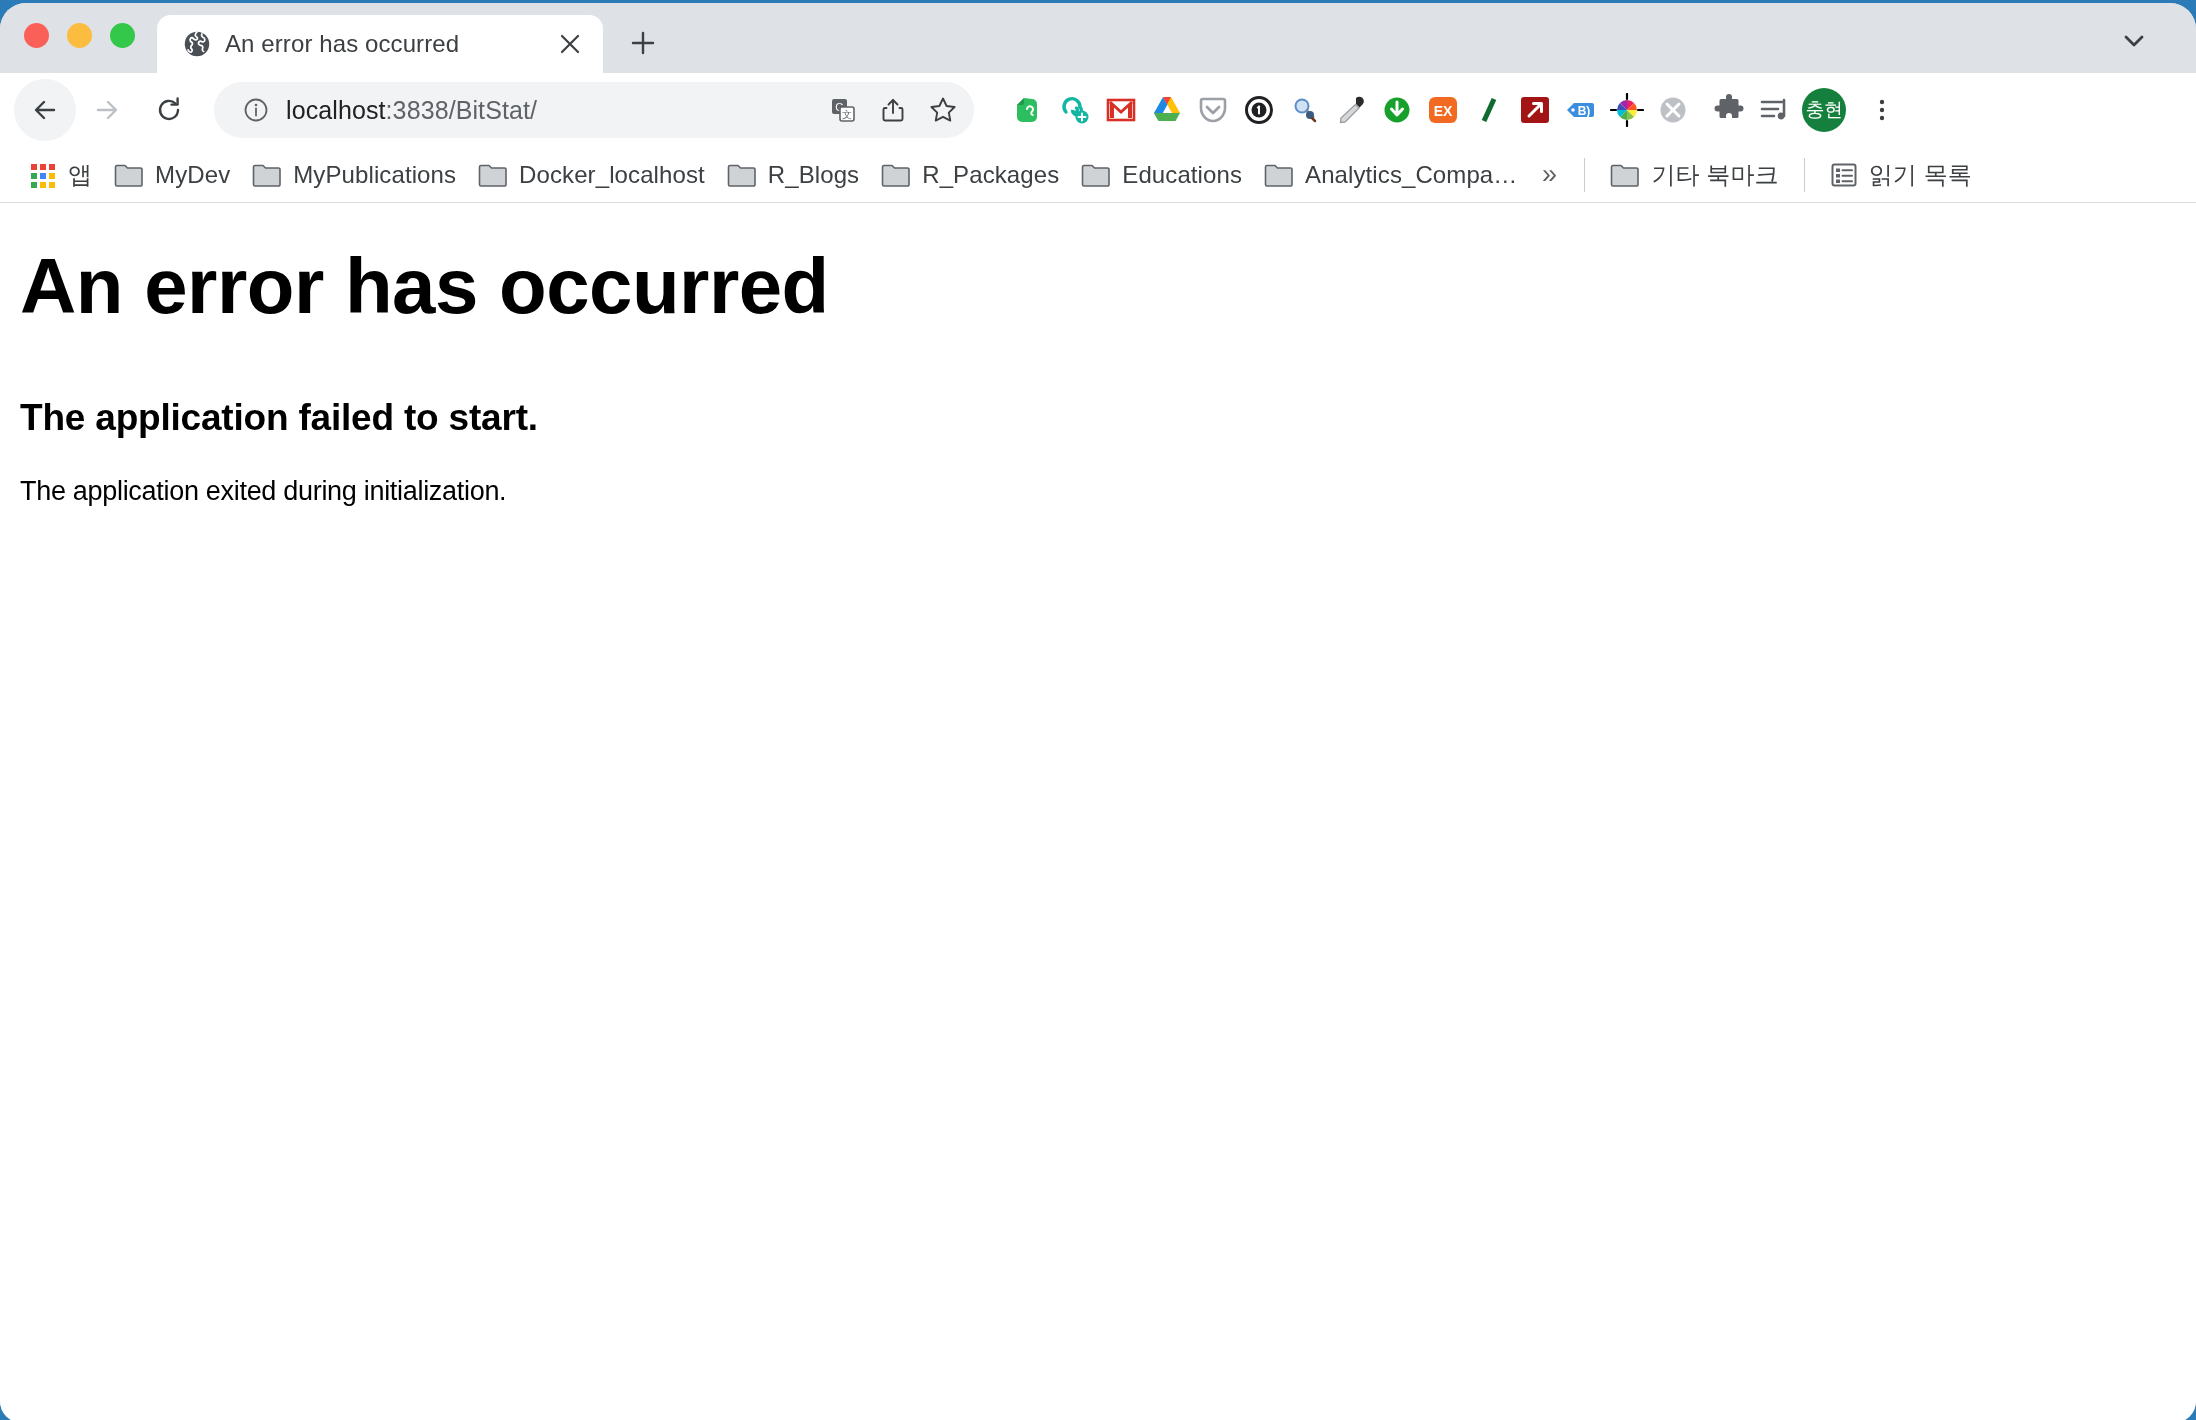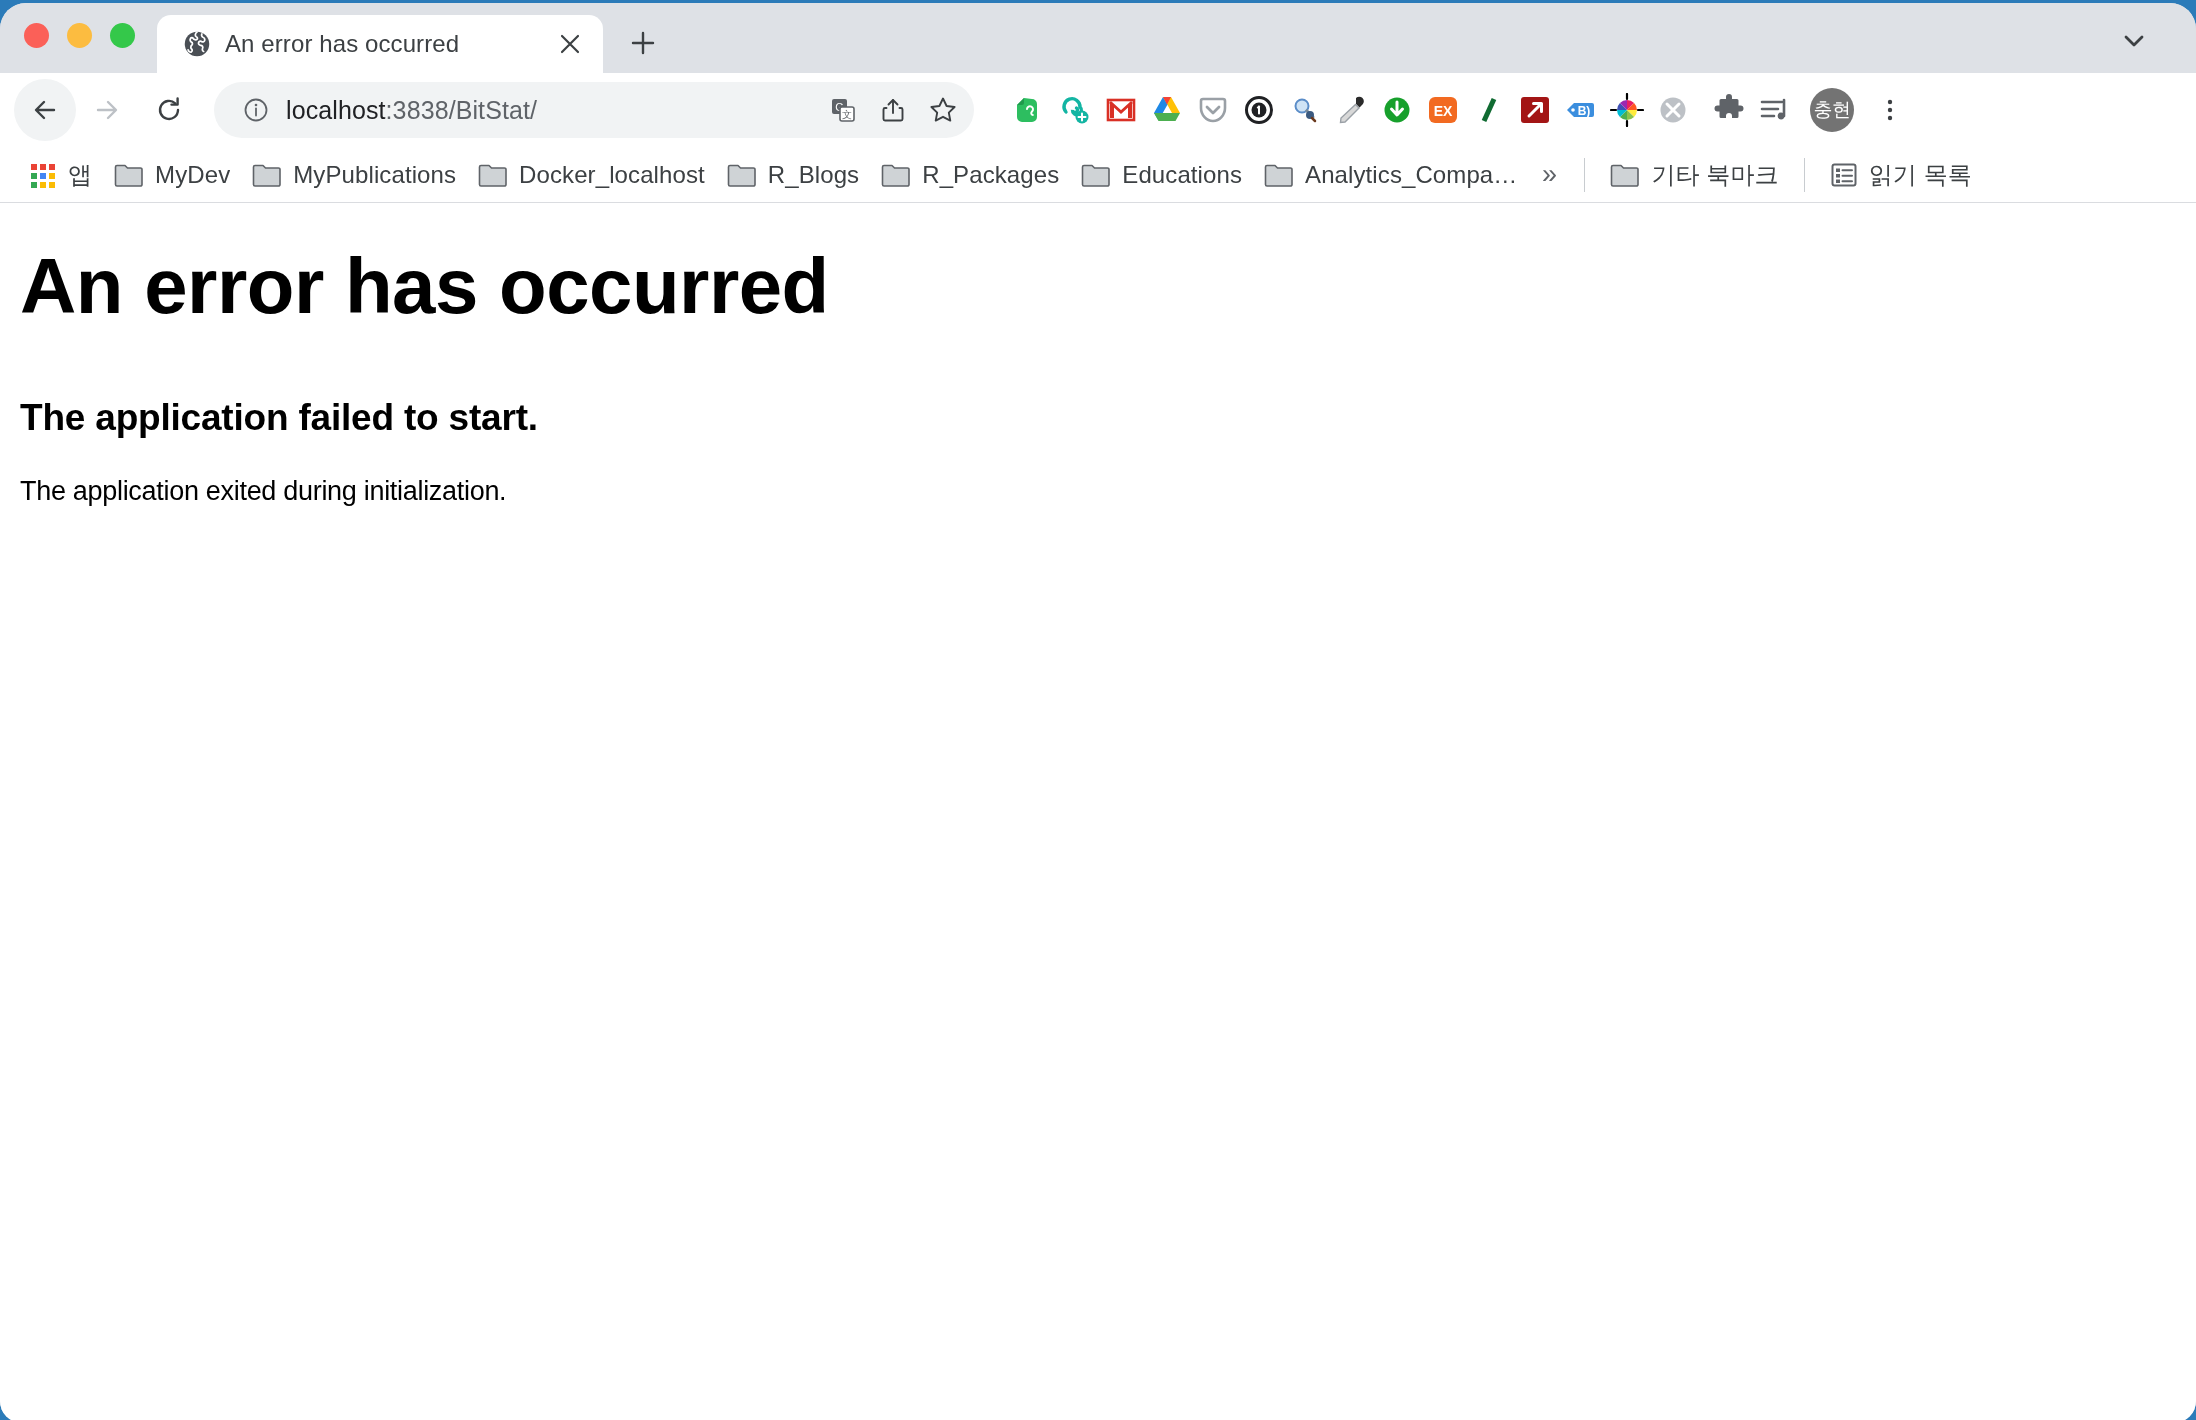--- a/index.html
+++ b/index.html
@@ -176,25 +176,25 @@
     display: flex; align-items: center; justify-content: center;
     position: relative;
   }
   .ext-slot { width: 46px; flex: 0 0 46px; display:flex; align-items:center; justify-content:center; }
   .ext-gap  { width: 10px; flex: 0 0 10px; }
 
   #profile-avatar {
     width: 44px; height: 44px;
     flex: 0 0 44px;
     border-radius: 50%;
-    background: #737373;
+    background: #15803d;
     color: #ffffff;
     font-size: 19px;
     display: flex; align-items: center; justify-content: center;
-    margin-left: 12px;
+    margin-left: 4px;
     letter-spacing: -0.5px;
   }
 
   #chrome-menu-button {
     width: 52px; height: 52px;
     flex: 0 0 52px;
     margin-left: 10px;
     border-radius: 50%;
     display: flex; align-items: center; justify-content: center;
   }

